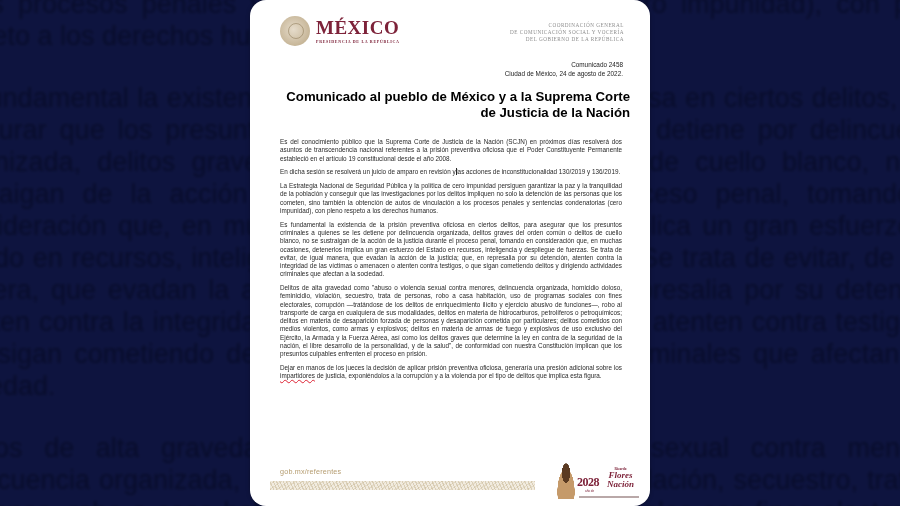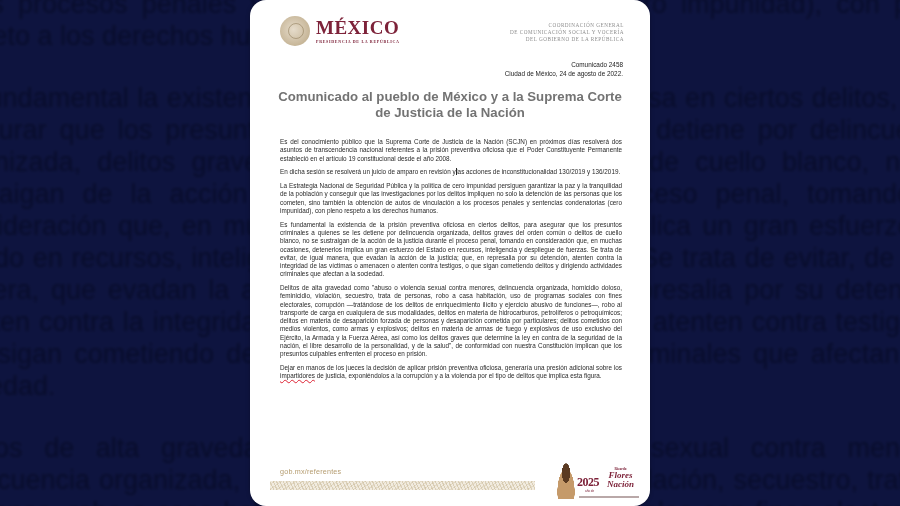--- a/index.html
+++ b/index.html
@@ -47,22 +47,22 @@
   .coord {
     position: absolute; right: 26px; top: 22px; text-align: right;
     font-family: "Liberation Serif", serif; color: #8e8e8e; font-size: 5.2px;
     line-height: 7px; letter-spacing: 0.5px; text-transform: uppercase;
   }
   .meta {
     position: absolute; right: 27px; top: 60px; text-align: right;
     font-size: 6.4px; line-height: 9px; color: #222;
   }
   .title {
-    position: absolute; left: 20px; right: 20px; top: 89px; text-align: center;
-    font-weight: bold; font-size: 13.2px; line-height: 16px; color: #737373;
+    position: absolute; left: 20px; right: 20px; top: 89px; text-align: right;
+    font-weight: bold; font-size: 13.2px; line-height: 16px; color: #000000;
   }
   .body {
     position: absolute; left: 30px; right: 28px; top: 138px;
     font-size: 6.35px; line-height: 8.25px; color: #2a2a2a; text-align: justify;
   }
   .body p { margin: 0 0 5.6px 0; }
   .cursor { display: inline-block; width: 0.6px; height: 7px; background: #222; vertical-align: -1px; }
   .spell { text-decoration: underline wavy #d23; text-decoration-thickness: 0.5px; }
 
   .footer-link {
@@ -140,21 +140,21 @@
     <p>La Estrategia Nacional de Seguridad Pública y la política de cero impunidad persiguen garantizar la paz y la tranquilidad de la población y conseguir que las investigaciones por los delitos impliquen no solo la detención de las personas que los cometen, sino también la obtención de autos de vinculación a los procesos penales y sentencias condenatorias (cero impunidad), con pleno respeto a los derechos humanos.</p>
     <p>Es fundamental la existencia de la prisión preventiva oficiosa en ciertos delitos, para asegurar que los presuntos criminales a quienes se les detiene por delincuencia organizada, delitos graves del orden común o delitos de cuello blanco, no se sustraigan de la acción de la justicia durante el proceso penal, tomando en consideración que, en muchas ocasiones, detenerlos implica un gran esfuerzo del Estado en recursos, inteligencia y despliegue de fuerzas. Se trata de evitar, de igual manera, que evadan la acción de la justicia; que, en represalia por su detención, atenten contra la integridad de las víctimas o amenacen o atenten contra testigos, o que sigan cometiendo delitos y dirigiendo actividades criminales que afectan a la sociedad.</p>
     <p>Delitos de alta gravedad como "abuso o violencia sexual contra menores, delincuencia organizada, homicidio doloso, feminicidio, violación, secuestro, trata de personas, robo a casa habitación, uso de programas sociales con fines electorales, corrupción —tratándose de los delitos de enriquecimiento ilícito y ejercicio abusivo de funciones—, robo al transporte de carga en cualquiera de sus modalidades, delitos en materia de hidrocarburos, petrolíferos o petroquímicos; delitos en materia de desaparición forzada de personas y desaparición cometida por particulares; delitos cometidos con medios violentos, como armas y explosivos; delitos en materia de armas de fuego y explosivos de uso exclusivo del Ejército, la Armada y la Fuerza Aérea, así como los delitos graves que determine la ley en contra de la seguridad de la nación, el libre desarrollo de la personalidad, y de la salud", de conformidad con nuestra Constitución implican que los presuntos culpables enfrenten el proceso en prisión.</p>
     <p><span>Dejar en manos de los jueces la decisión de aplicar prisión preventiva oficiosa, generaría una presión adicional sobre los </span><span class="spell">impartidores</span><span> de justicia, exponiéndolos a la corrupción y a la violencia por el tipo de delitos que implica esta figura.</span></p>
   </div>
 
   <div class="footer-link">gob.mx/referentes</div>
   <div class="band"></div>
   <div class="badge">
     <div class="portrait"></div>
-    <div class="year">2025</div>
+    <div class="year">2028</div>
     <div class="year-sub">año de</div>
     <div class="hero">
       <small>Ricardo</small>
       <span>Flores</span><br>
       <span>Nación</span>
     </div>
     <div class="badge-line"></div>
   </div>
 </div>
 

